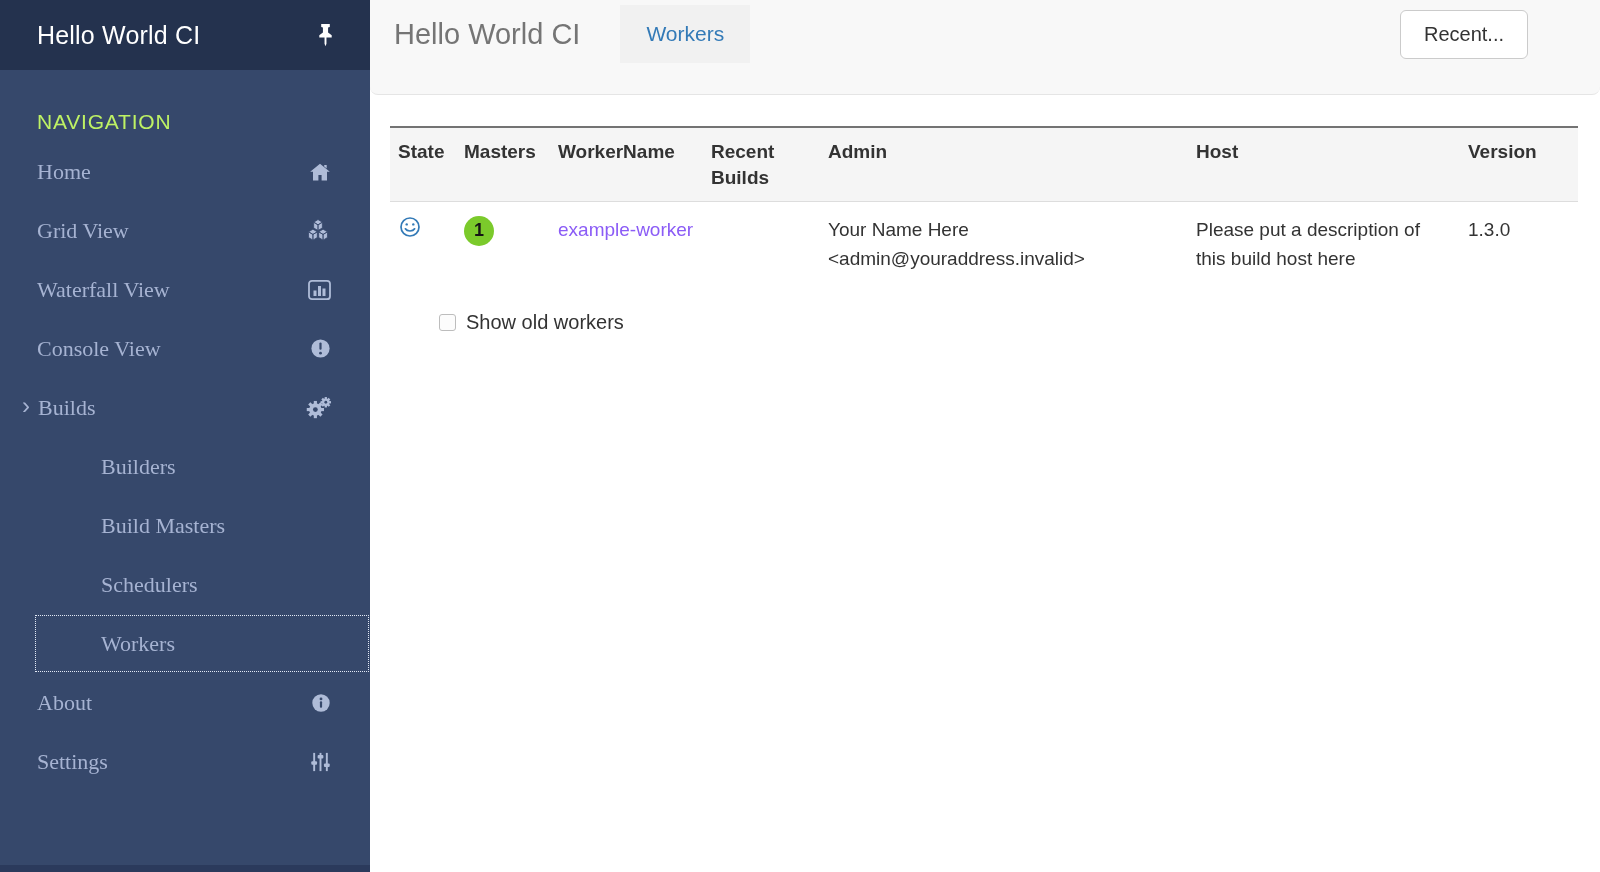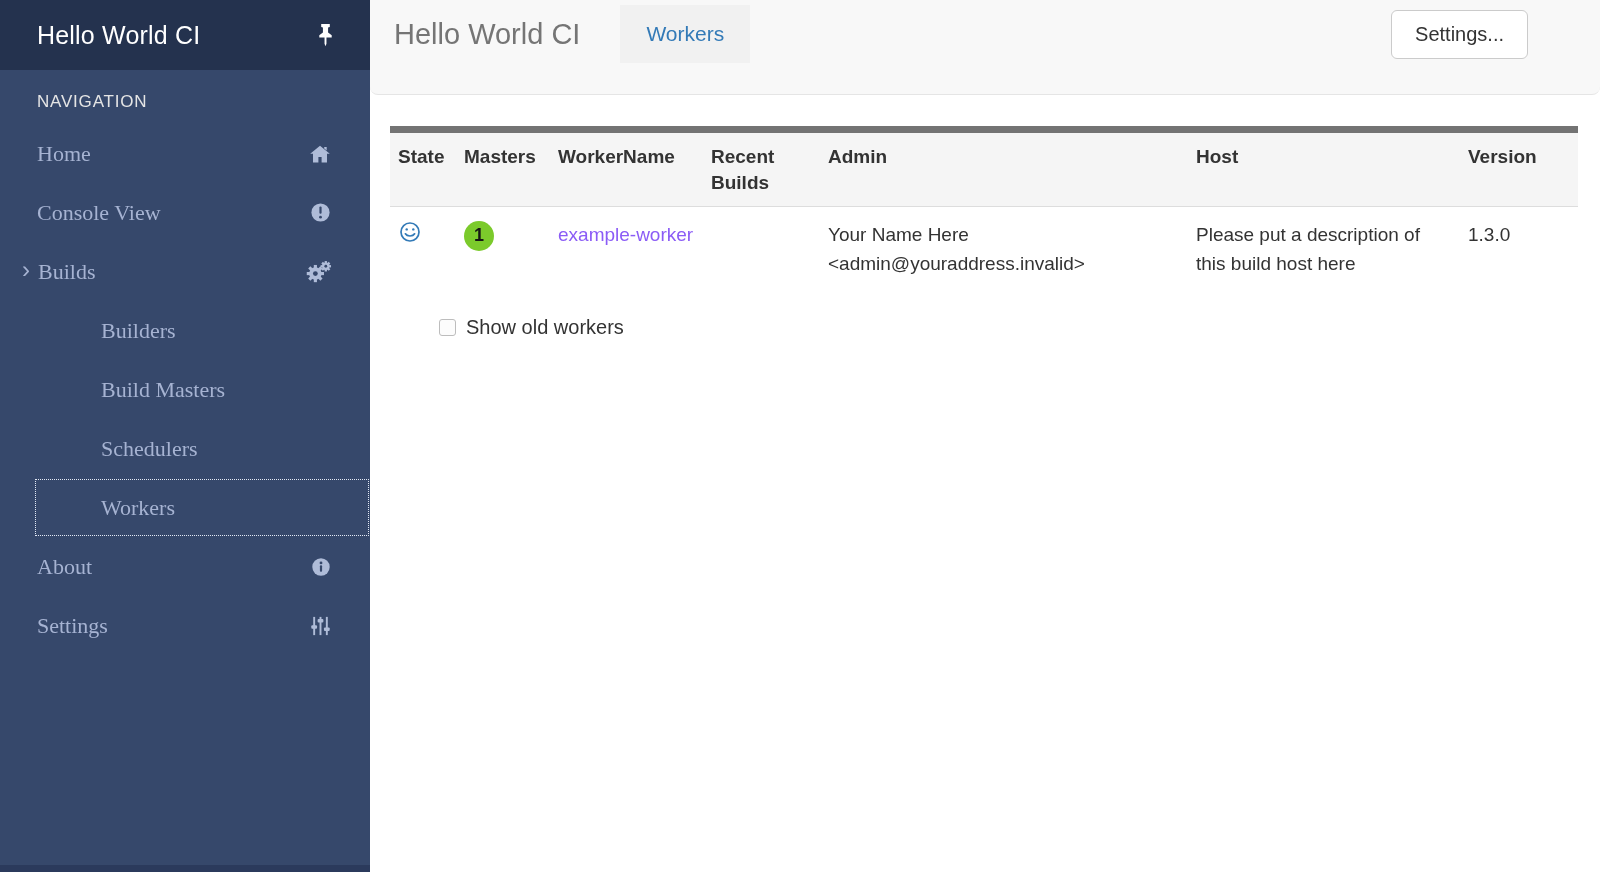--- a/index.html
+++ b/index.html
@@ -4,40 +4,40 @@
 <style>
   * { box-sizing: border-box; margin: 0; padding: 0; }
   html, body { width: 1600px; height: 872px; overflow: hidden; }
   body { font-family: "Liberation Sans", sans-serif; background: #ffffff; position: relative; }
 
   
   .sidebar { position: absolute; top: 0; left: 0; width: 370px; height: 872px; background: #36486B; }
   .sidebar-header { height: 70px; background: #24324E; display: flex; align-items: center; padding: 0 34px 0 37px; }
   .sidebar-title { color: #ffffff; font-size: 25px; flex: 1; letter-spacing: .2px; }
   .pin-wrap { color: #ffffff; display: flex; }
-  .nav-label { margin: 22px 37px 12px 37px; height: 20px; font-size: 17px; letter-spacing: .8px; color: #e5e5e5; }
+  .nav-label { margin: 40px 37px 12px 37px; height: 20px; font-size: 21px; letter-spacing: .8px; color: #bef264; }
   .nav-item { height: 59px; display: flex; align-items: center; padding: 0 38px 0 37px; color: #A6B3D2; font-size: 22px; cursor: pointer; position: relative; }
   .nav-item .label { white-space: nowrap; font-family: Liberation Serif, serif; }
   .nav-item .icon { margin-left: auto; display: flex; color: #AFBCD8; }
   .nav-item.child { padding-left: 67px; margin-left: 34px; }
   .nav-item.selected { outline: 1px dotted #E3E9F5; outline-offset: -2px; }
   .chevron { font-size: 24px; line-height: 1; margin: -3px 8px 0 -15px; color: #A6B3D2; }
   .sidebar-footer { position: absolute; left: 0; right: 0; bottom: 0; height: 7px; background: #2B3A5C; }
 
   
   .main { position: absolute; left: 370px; top: 0; right: 0; bottom: 0; background: #fff; }
   .topbar { position: relative; height: 95px; background: #F8F8F8; border-bottom: 1px solid #E5E5E5; border-radius: 0 0 8px 8px; }
   .topbar-row { position: absolute; top: 5px; left: 0; right: 0; height: 58px; display: flex; align-items: center; }
   .page-title { font-size: 29px; color: #757575; margin-left: 24px; }
   .tab-active { margin-left: 40px; height: 58px; display: flex; align-items: center; padding: 0 26px; background: #F1F1F1; color: #337AB7; font-size: 21px; cursor: pointer; }
   .actions-btn { margin-left: auto; margin-right: 72px; height: 49px; padding: 0 23px; background: #ffffff; border: 1px solid #CBCBCB; border-radius: 6px; font-size: 20px; color: #333333; font-family: "Liberation Sans", sans-serif; cursor: pointer; }
 
   
   table.workers { border-collapse: collapse; table-layout: fixed; width: 1188px; margin: 31px 0 0 20px; font-size: 19px; color: #333; }
-  table.workers th { text-align: left; background: #F5F5F5; border-top: 7px solid #737373; border-bottom: 1px solid #DDDDDD; padding: 11px 8px 10px; font-weight: bold; line-height: 26px; vertical-align: top; }
+  table.workers th { text-align: left; background: #F5F5F5; border-top: 2px solid #737373; border-bottom: 1px solid #DDDDDD; padding: 11px 8px 10px; font-weight: bold; line-height: 26px; vertical-align: top; }
   table.workers td { padding: 13px 8px; line-height: 29px; vertical-align: top; }
   .worker-link { color: #8b5cf6; text-decoration: none; cursor: pointer; }
   .masters-badge { display: inline-flex; width: 30px; height: 30px; border-radius: 50%; background: #7BCA2B; color: #151515; font-weight: bold; font-size: 18px; align-items: center; justify-content: center; }
   .state-cell { color: #337AB7; }
 
   
   .show-old { margin: 25px 0 0 21px; display: flex; align-items: center; font-size: 20px; color: #333; padding-left: 48px; }
   .show-old input { appearance: none; -webkit-appearance: none; width: 17px; height: 17px; border: 1px solid #BDBDBD; border-radius: 3px; background: #FCFCFC; margin: 0 10px 0 0; cursor: pointer; }
 
   svg { display: block; }
@@ -60,21 +60,42 @@
   <div class="nav-item">
     <span class="label">Home</span>
     <span class="icon">
       <svg width="24" height="22" viewBox="0 0 24 22" fill="currentColor">
         <path d="M12 2.8 L21.8 10.8 H19 V19.5 H13.6 V14 H10.4 V19.5 H5 V10.8 H2.2 Z"></path>
         <path d="M16.2 3.9 h2.5 v3.5 l-2.5 -2 z"></path>
       </svg>
     </span>
   </div>
 
-
+  <div class="nav-item">
+    <span class="label">Grid View</span>
+    <span class="icon">
+      <svg width="28" height="23" viewBox="0 0 32 25" fill="currentColor" stroke="#36486B" stroke-width="0.9">
+        <path d="M11 3 L16 0 L21 3 L16 6 Z M11 3 L16 6 L16 12.5 L11 9.5 Z M21 3 L16 6 L16 12.5 L21 9.5 Z"></path>
+        <path d="M5.2 14 L10.2 11 L15.2 14 L10.2 17 Z M5.2 14 L10.2 17 L10.2 23.5 L5.2 20.5 Z M15.2 14 L10.2 17 L10.2 23.5 L15.2 20.5 Z"></path>
+        <path d="M16.8 14 L21.8 11 L26.8 14 L21.8 17 Z M16.8 14 L21.8 17 L21.8 23.5 L16.8 20.5 Z M26.8 14 L21.8 17 L21.8 23.5 L26.8 20.5 Z"></path>
+      </svg>
+    </span>
+  </div>
+
+  <div class="nav-item">
+    <span class="label">Waterfall View</span>
+    <span class="icon">
+      <svg width="25" height="22" viewBox="0 0 24 22">
+        <rect x="1.5" y="1.8" width="21" height="18.4" rx="3" fill="none" stroke="currentColor" stroke-width="1.8"></rect>
+        <rect x="6" y="11.5" width="3" height="5.5" fill="currentColor"></rect>
+        <rect x="10.5" y="7" width="3" height="10" fill="currentColor"></rect>
+        <rect x="15" y="9.5" width="3" height="7.5" fill="currentColor"></rect>
+      </svg>
+    </span>
+  </div>
 
   <div class="nav-item">
     <span class="label">Console View</span>
     <span class="icon">
       <svg width="23" height="23" viewBox="0 0 24 24">
         <circle cx="12" cy="12" r="9.5" fill="currentColor"></circle>
         <rect x="10.85" y="5.8" width="2.3" height="7.6" rx="1.1" fill="#36486B"></rect>
         <circle cx="12" cy="16.9" r="1.45" fill="#36486B"></circle>
       </svg>
     </span>
@@ -145,21 +166,21 @@
 
   <div class="sidebar-footer"></div>
 </div>
 
 <div class="main">
 
   <div class="topbar">
     <div class="topbar-row">
       <span class="page-title">Hello World CI</span>
       <span class="tab-active">Workers</span>
-      <button class="actions-btn">Settings...</button>
+      <button class="actions-btn">Recent...</button>
     </div>
   </div>
 
   <table class="workers">
     <colgroup>
       <col style="width:66px">
         <col style="width:94px">
         <col style="width:153px">
       <col style="width:117px">
         <col style="width:368px">

